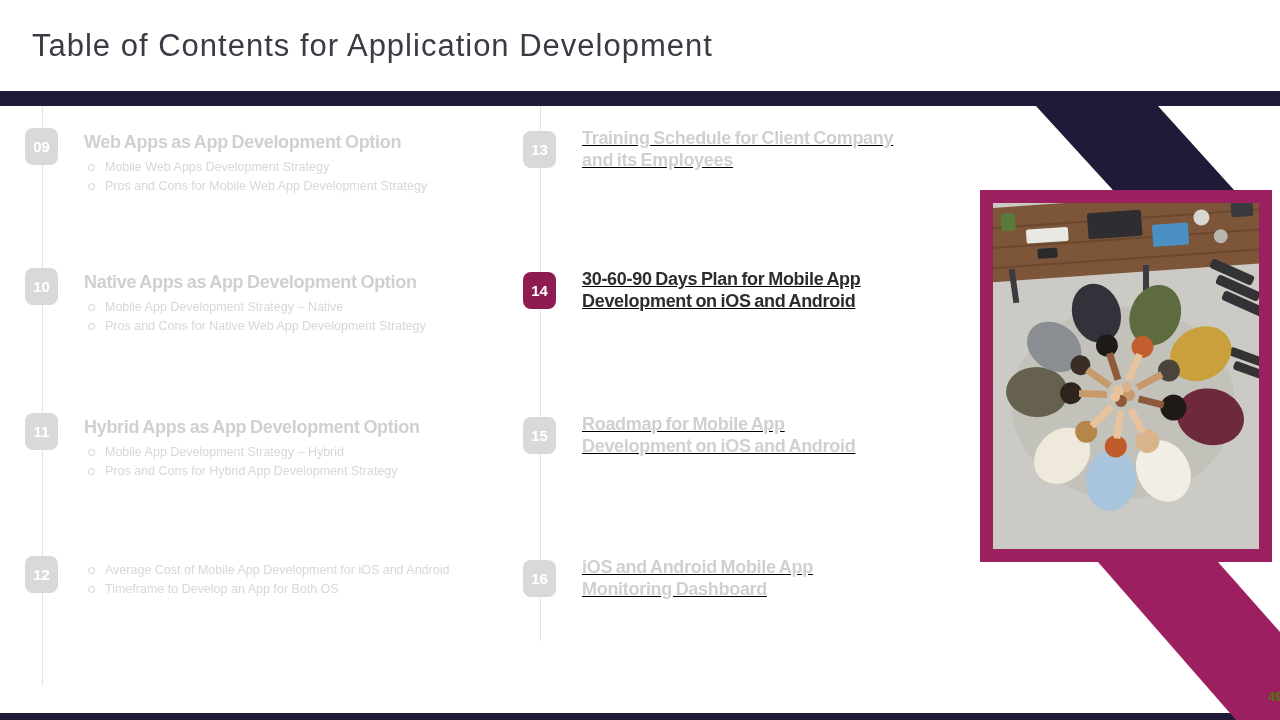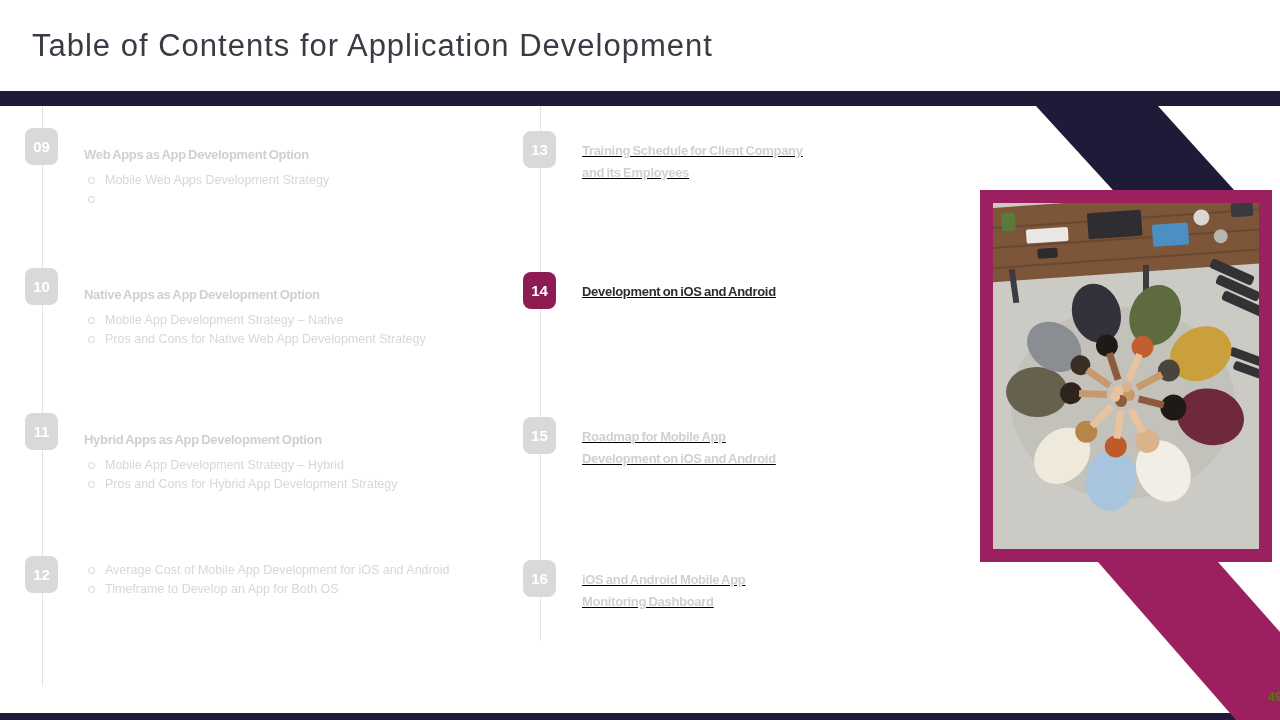--- a/index.html
+++ b/index.html
@@ -15,21 +15,21 @@
   .vline.r{left:540px;top:106px;height:535px;}
   .entry{position:absolute;z-index:3;}
   .badge{position:absolute;width:33px;height:37px;border-radius:8px;
          background:var(--badge-bg,#d9d9d9);color:#ffffff;font-weight:bold;font-size:15px;
          display:flex;align-items:center;justify-content:center;}
   .entry.left .badge{left:25px;top:0;}
   .entry.right .badge{left:523px;top:7px;}
   .etext{position:absolute;top:0;}
   .entry.left .etext{left:84px;width:430px;}
   .entry.right .etext{left:582px;width:370px;text-decoration:underline;}
-  .etitle{margin-top:16px;font-size:13px;font-weight:bold;line-height:22px;
+  .etitle{margin-top:3px;font-size:18px;font-weight:bold;line-height:22px;
           color:var(--muted-head,#d0d0d0);letter-spacing:-0.3px;word-spacing:-1px;}
   .tline{display:block;}
   .entry.active .etitle{color:#2d2d2d;}
   .entry.active .badge{background:var(--badge-active,#8e1b52);}
   .subs{margin-top:6px;}
   .sub{display:flex;align-items:flex-start;margin-top:1px;font-size:12.5px;line-height:17.5px;
        color:var(--muted-sub,#d7d7d7);}
   .ring{flex:0 0 auto;width:5px;height:5px;border:1px solid #d2d2d2;border-radius:50%;
         margin:5px 10px 0 4px;}
   .stext{display:block;}
@@ -67,20 +67,21 @@
         <span class="tline">Web Apps as App Development Option</span>
         <span class="tline"></span>
       </div>
       <div class="subs">
         <div class="sub">
           <span class="ring"></span>
           <span class="stext">Mobile Web Apps Development Strategy</span>
         </div>
         <div class="sub">
           <span class="ring"></span>
+          <span class="stext">Pros and Cons for Mobile Web App Development Strategy</span>
         </div>
       </div>
     </div>
   </div>
 
   <div class="entry left" style="top:268px">
     <div class="badge">
       <span>10</span>
     </div>
     <div class="etext">
@@ -152,20 +153,21 @@
       </div>
     </div>
   </div>
 
   <div class="entry right active" style="top:265px">
     <div class="badge">
       <span>14</span>
     </div>
     <div class="etext">
       <div class="etitle">
+        <span class="tline">30-60-90 Days Plan for Mobile App</span>
         <span class="tline">Development on iOS and Android</span>
       </div>
     </div>
   </div>
 
   <div class="entry right" style="top:410px">
     <div class="badge">
       <span>15</span>
     </div>
     <div class="etext">

